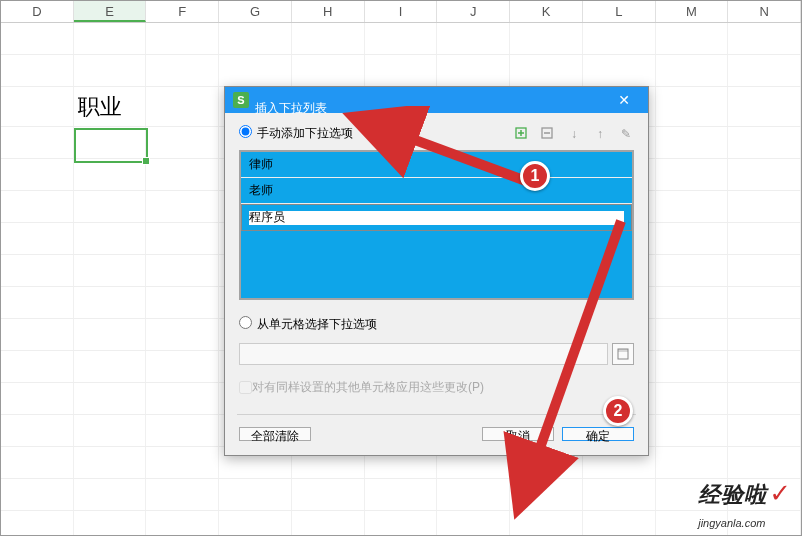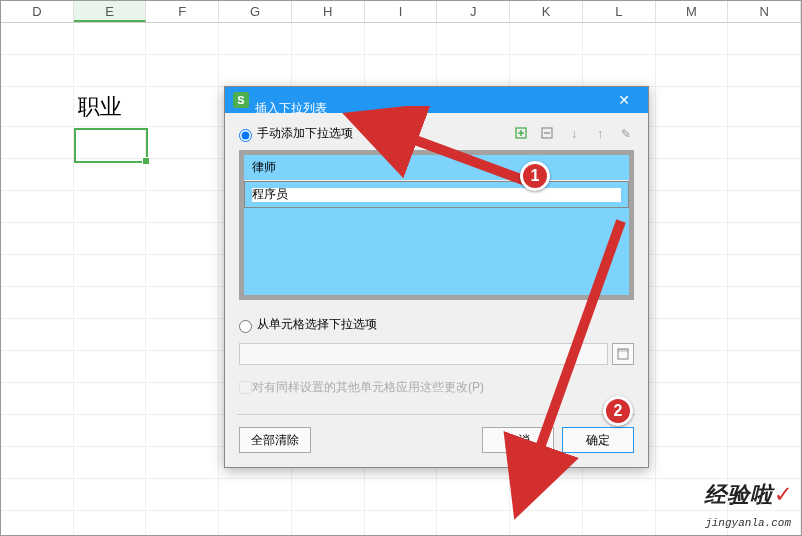--- a/index.html
+++ b/index.html
@@ -110,21 +110,21 @@
       padding: 12px 14px 14px;
     }
     
     .radio-row {
       display: flex;
       align-items: center;
       margin-bottom: 8px;
     }
     .radio-row label {
       display: flex;
-      align-items: flex-end;
+      align-items: flex-start;
       gap: 5px;
       flex: 1;
     }
     .radio-row input[type=radio] {
       width: 13px; height: 13px;
     }
     
     .toolbar-icons {
       display: flex;
       gap: 10px;
@@ -134,22 +134,22 @@
       width: 16px; height: 16px;
       display: flex;
       align-items: center;
       justify-content: center;
       color: #999;
       cursor: pointer;
     }
     .tool-icon.add { color: #4caf50; }
     
     .list-box {
-      background: #7dd3fc;
-      border: 5px solid #a3a3a3;
+      background: #0ea5e9;
+      border: 2px solid #a3a3a3;
       height: 150px;
       overflow: auto;
     }
     .list-item {
       padding: 4px 8px;
       border-bottom: 1px solid #eee;
       font-size: 12px;
     }
     .list-item input {
       border: none;
@@ -202,21 +202,21 @@
       border-top: 1px solid #d0d0d0;
       margin: 0 -2px 12px;
     }
     
     .button-row {
       display: flex;
       gap: 8px;
     }
     .spacer { flex: 1; }
     .btn {
-      height: 26px;
+      height: 14px;
       min-width: 72px;
       border: 1px solid #aaa;
       background: #fafafa;
       font-size: 12px;
       cursor: pointer;
       font-family: Liberation Sans, sans-serif;
     }
     .btn.primary {
       border: 1px solid #2196f3;
     }
@@ -241,23 +241,21 @@
       display: flex;
       align-items: center;
       justify-content: center;
     }
     
     
     .watermark {
       position: absolute;
       right: 10px;
       bottom: 6px;
-      text-align: right;
       color: #222;
-      font-family: Liberation Mono, monospace;
     }
     .watermark .cn {
       font-size: 22px;
       font-weight: bold;
       font-style: italic;
       letter-spacing: 1px;
     }
     .watermark .check {
       color: #d32f2f;
       font-size: 26px;
@@ -526,20 +524,21 @@
             </svg>
         </div>
         <div class="tool-icon">↓</div>
         <div class="tool-icon">↑</div>
         <div class="tool-icon">✎</div>
       </div>
     </div>
 
     <div class="list-box">
       <div class="list-item">律师</div>
+      <div class="list-item">老师</div>
       <div class="list-item editing">
         <input type="text" value="程序员" style="">
       </div>
     </div>
 
     <div class="radio-row radio-section2">
       <label>
         <input type="radio" name="mode" style="">
         <span>从单元格选择下拉选项</span>
       </label>

